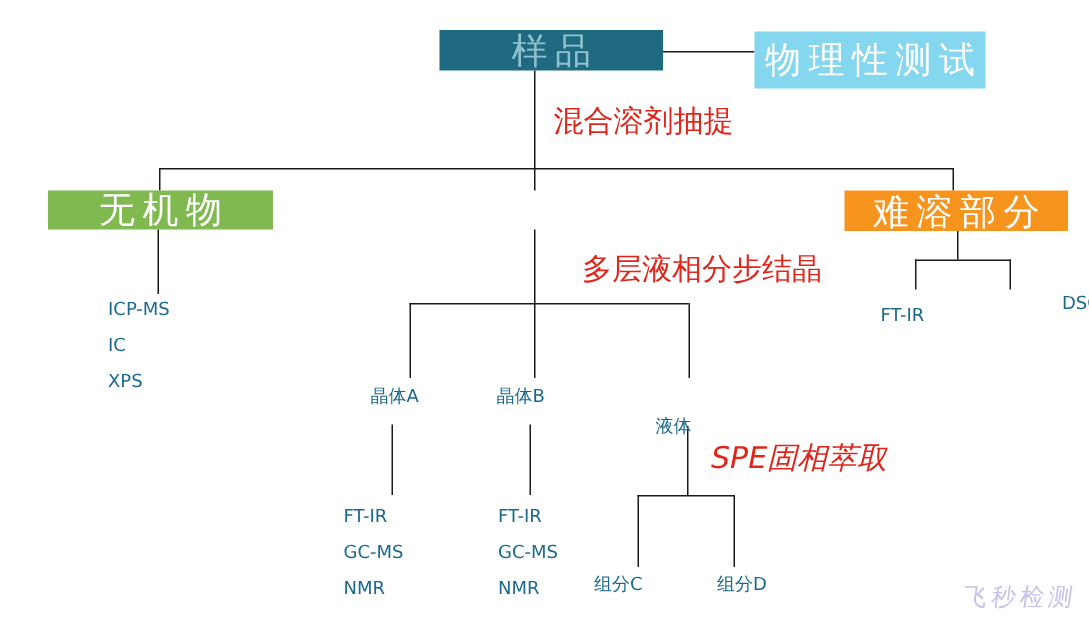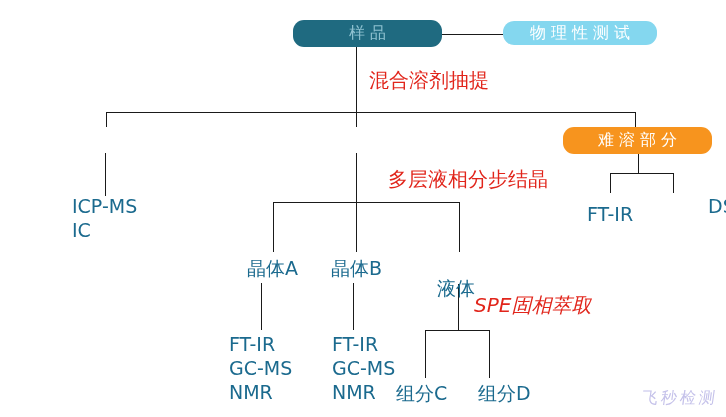--- a/index.html
+++ b/index.html
@@ -6,36 +6,36 @@
   #canvas{
     position:relative;
     width:726px;height:417px;
     background:#ffffff;
     font-family:"DejaVu Sans","Liberation Sans",sans-serif;
     overflow:hidden;
   }
   .box{
     position:absolute;
     display:flex;align-items:center;justify-content:center;
-    font-size:16px;letter-spacing:5px;text-indent:5px;
-    color:#ffffff;white-space:nowrap;border-radius:11px;
+    font-size:24px;letter-spacing:5px;text-indent:5px;
+    color:#ffffff;white-space:nowrap;
   }
   .box-sample{left:293px;top:20px;width:149px;height:27px;background:#1f6a80;color:#8fc2d0;}
-  .box-physical{left:503px;top:21px;width:154px;height:24px;background:#84d7ef;}
+  .box-physical{left:503px;top:21px;width:154px;height:38px;background:#84d7ef;}
   .box-inorganic{left:32px;top:127px;width:150px;height:26px;background:#7fb950;}
   .box-organic{left:283px;top:127px;width:145px;height:26px;background:#2ab4a4;}
   .box-insoluble{left:563px;top:127px;width:149px;height:27px;background:#f7941e;}
   .hline,.vline{position:absolute;background:#1a1a1a;}
   .hline{height:1px;}
   .vline{width:1px;}
   .process{
     position:absolute;color:#e1251b;font-size:20px;white-space:nowrap;
   }
   .item{
-    position:absolute;color:#1b6a8e;font-size:19px;white-space:nowrap;
+    position:absolute;color:#1b6a8e;font-size:12px;white-space:nowrap;
   }
   .item-list{line-height:24px;}
   .item-list div{height:24px;}
   .watermark{
     position:absolute;left:642px;top:388px;
     color:#c5c2ea;font-size:16px;letter-spacing:3px;
     transform:skewX(-8deg);white-space:nowrap;
   }
 </style>
 </head>
@@ -60,29 +60,31 @@
   <div class="hline" style="left:425px;top:330px;width:65px;"></div>
   <div class="vline" style="left:425px;top:330px;height:48px;"></div>
   <div class="vline" style="left:489px;top:330px;height:48px;"></div>
   <div class="vline" style="left:638px;top:154px;height:19px;"></div>
   <div class="hline" style="left:610px;top:173px;width:64px;"></div>
   <div class="vline" style="left:610px;top:173px;height:20px;"></div>
   <div class="vline" style="left:673px;top:173px;height:20px;"></div>
 
   <div class="box box-sample">样品</div>
   <div class="box box-physical">物理性测试</div>
+  <div class="box box-inorganic">无机物</div>
   <div class="box box-insoluble">难溶部分</div>
 
   <div class="process" style="left:369px;top:67px;">混合溶剂抽提</div>
   <div class="process" style="left:388px;top:166px;">多层液相分步结晶</div>
   <div class="process" style="left:474px;top:292px;font-style:italic;">SPE固相萃取</div>
 
   <div class="item item-list" style="left:72px;top:194px;">
     <div>ICP-MS</div>
     <div>IC</div>
+    <div>XPS</div>
   </div>
 
   <div class="item" style="left:247px;top:256px;">晶体A</div>
   <div class="item" style="left:331px;top:256px;">晶体B</div>
   <div class="item" style="left:437px;top:256px;margin-top:20px;">液体</div>
 
   <div class="item item-list" style="left:229px;top:332px;">
     <div>FT-IR</div>
     <div>GC-MS</div>
     <div>NMR</div>

